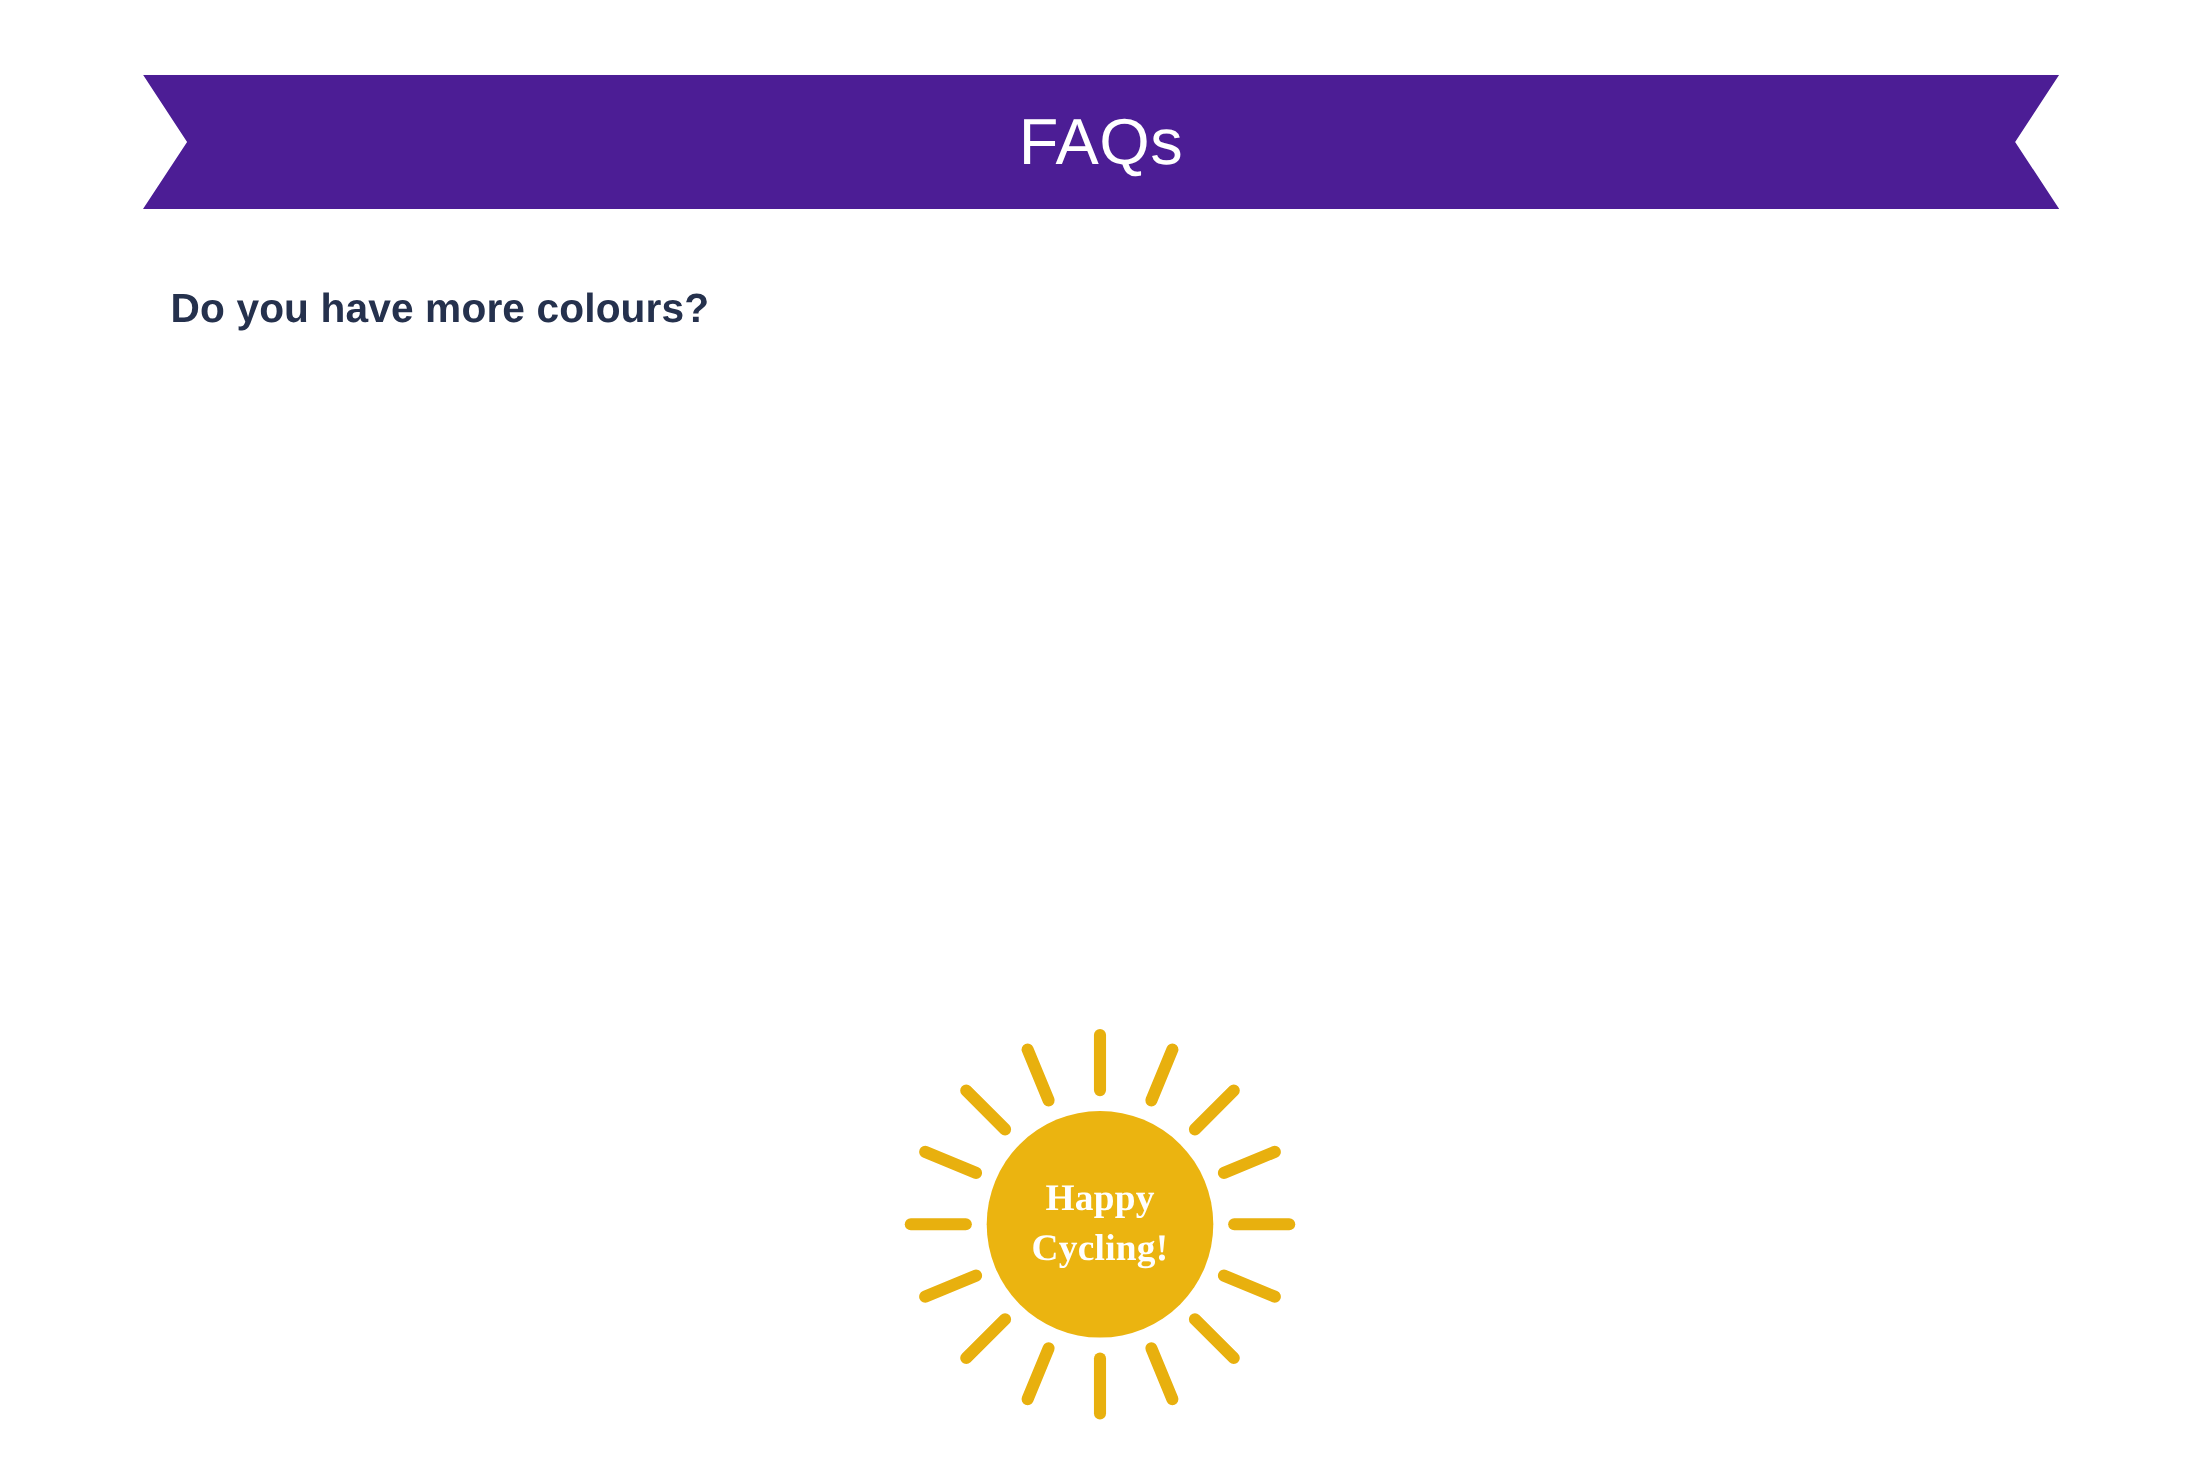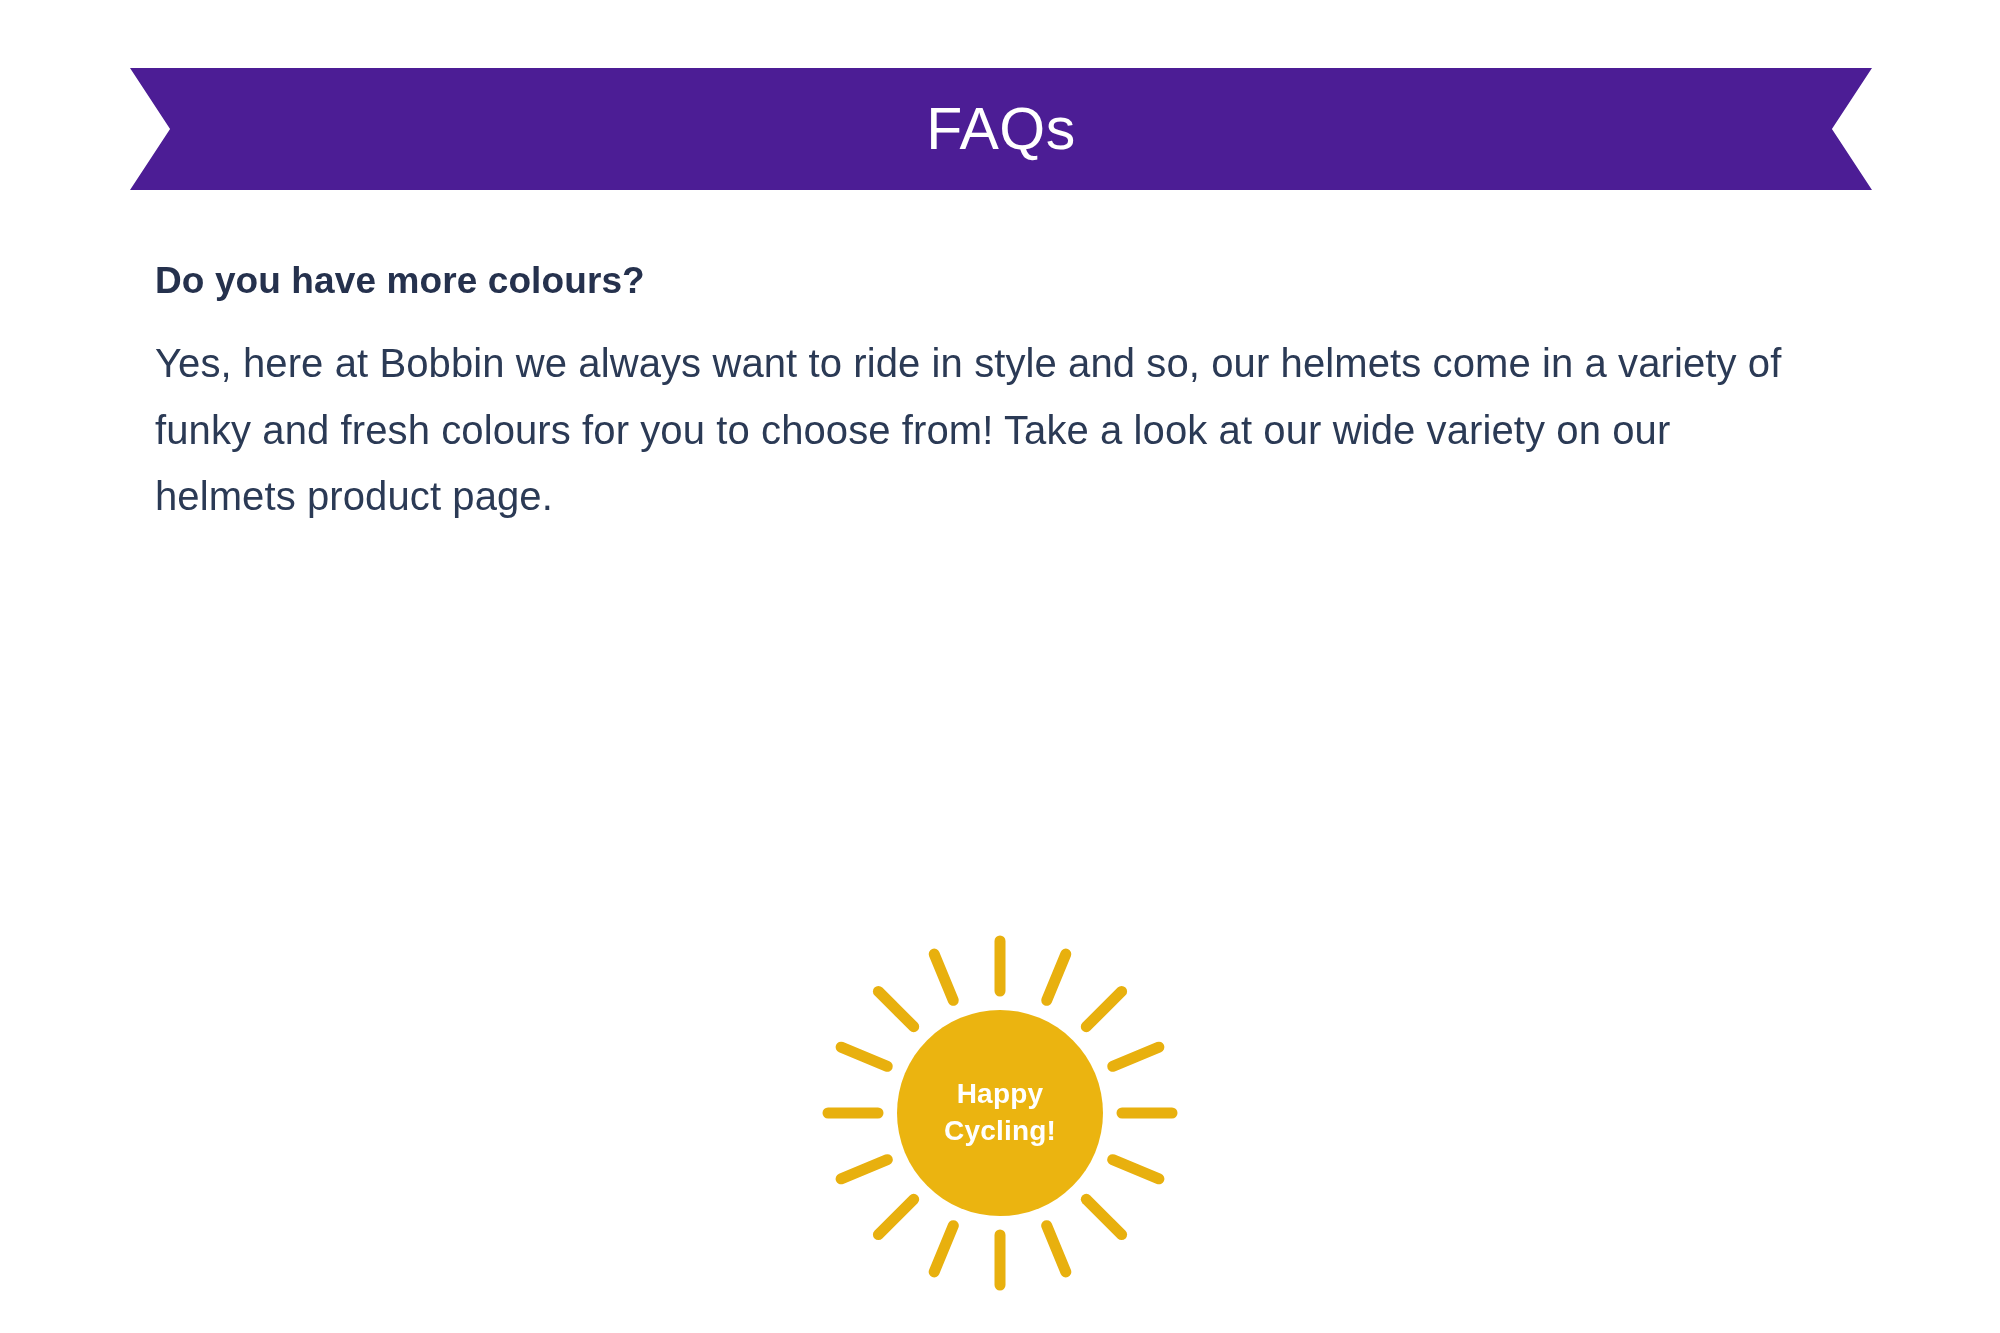--- a/index.html
+++ b/index.html
@@ -91,39 +91,39 @@
     width: 364px;
     height: 364px;
     display: flex;
     flex-direction: column;
     align-items: center;
     justify-content: center;
     pointer-events: none;
   }
   .sun-label span {
     color: #ffffff;
-    font-size: 28px;
+    font-size: 34px;
     font-weight: 700;
     line-height: 1.32;
     text-align: right;
     letter-spacing: 0.2px;
+    font-family: Liberation Serif, serif;
   }
 </style>
 </head>
 <body>
 
 <div class="banner-wrap">
   <div class="banner">
     <div class="banner-title">FAQs</div>
   </div>
 </div>
 
 <div class="content">
   <h2 class="faq-question">Do you have more colours?</h2>
-  <p class="faq-answer">Yes, here at Bobbin we always want to ride in style and so, our helmets come in a variety of funky and fresh colours for you to choose from! Take a look at our wide variety on our helmets product page.</p>
 </div>
 
 <div class="sun-wrap">
   <svg class="sun-svg" viewBox="0 0 364 364" xmlns="http://www.w3.org/2000/svg">
     <g stroke="#e8b00e" stroke-width="11" stroke-linecap="round" fill="none">
 
       <line x1="182" y1="60" x2="182" y2="10"></line>
       <line x1="228.7" y1="69.3" x2="247.8" y2="23.1"></line>
       <line x1="268.3" y1="95.7" x2="303.6" y2="60.4"></line>
       <line x1="294.7" y1="135.3" x2="340.9" y2="116.2"></line>

